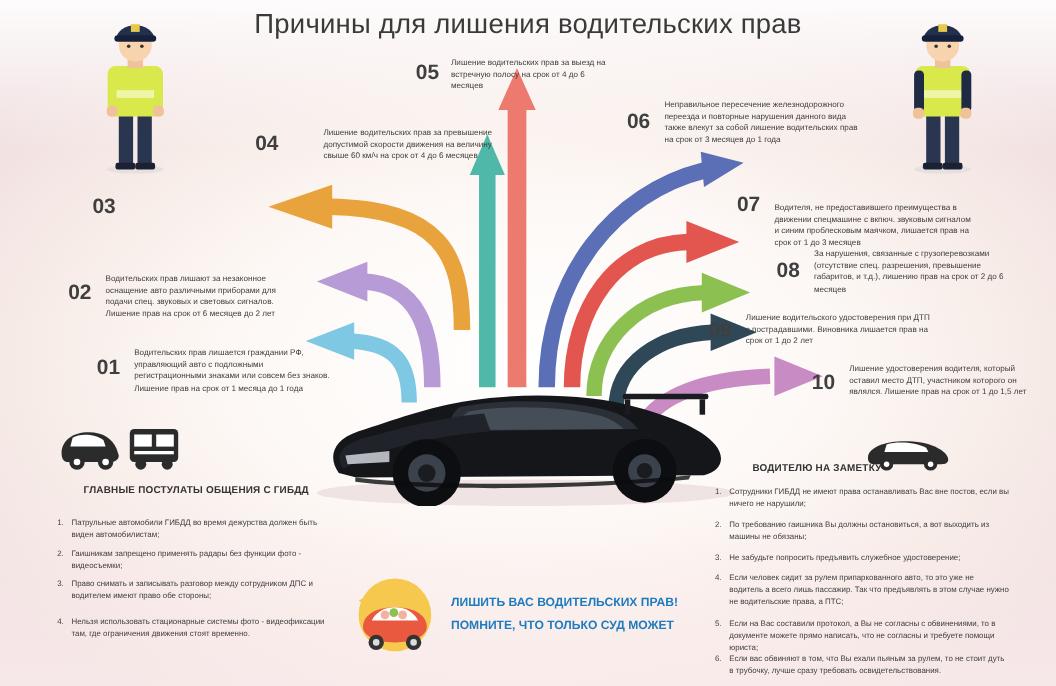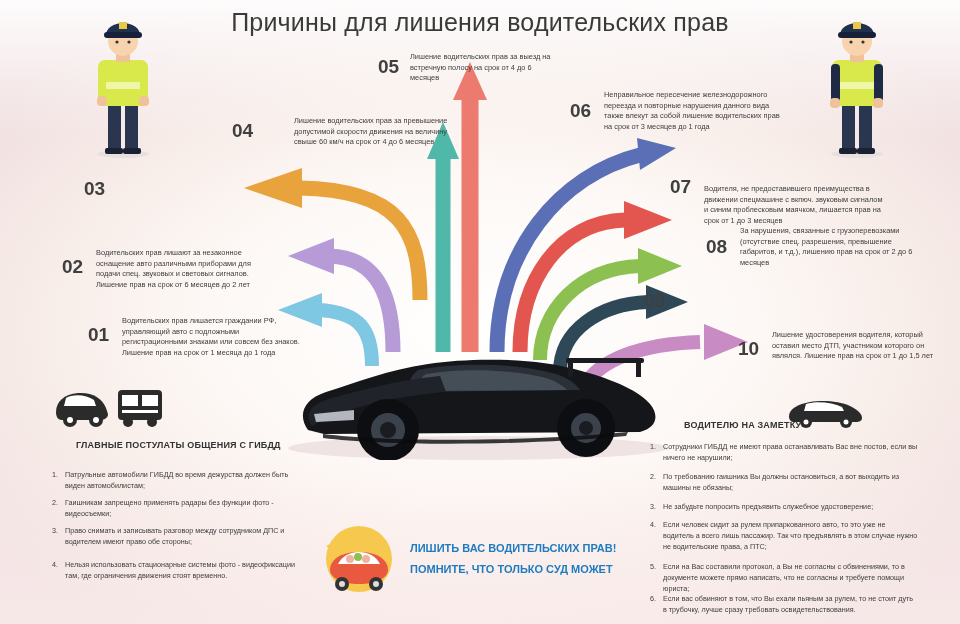--- a/index.html
+++ b/index.html
@@ -132,20 +132,21 @@
   <div class="num" style="left:62px; top:256px;">02</div>
   <div class="txt w1" style="left:96px; top:248px; width:172px;">Водительских прав лишают за незаконное оснащение авто различными приборами для подачи спец. звуковых и световых сигналов. Лишение прав на срок от 6 месяцев до 2 лет</div>
 
   <div class="num" style="left:706px; top:236px;">08</div>
   <div class="txt w2" style="left:740px; top:226px; width:180px;">За нарушения, связанные с грузоперевозками (отсутствие спец. разрешения, превышение габаритов, и т.д.), лишению прав на срок от 2 до 6 месяцев</div>
 
   <div class="num" style="left:88px; top:324px;">01</div>
   <div class="txt w1" style="left:122px; top:316px; width:180px;">Водительских прав лишается граждании РФ, управляющий авто с подложными регистрационными знаками или совсем без знаков. Лишение прав на срок от 1 месяца до 1 года</div>
 
   <div class="num" style="left:644px; top:290px;text-align:right;">09</div>
+  <div class="txt w2" style="left:678px; top:284px; width:168px;">Лишение водительского удостоверения при ДТП с пострадавшими. Виновника лишается прав на срок от 1 до 2 лет</div>
 
   <div class="num" style="left:738px; top:338px;">10</div>
   <div class="txt w2" style="left:772px; top:330px; width:174px;">Лишение удостоверения водителя, который оставил место ДТП, участником которого он являлся. Лишение прав на срок от 1 до 1,5 лет</div>
 
   <svg class="cop" style="left:78px; top:8px;" width="90" height="150" viewBox="0 0 90 150">
     <ellipse cx="45" cy="146" rx="26" ry="4" fill="#e7e0e0"></ellipse>
     <rect x="30" y="96" width="13" height="46" fill="#2a3550"></rect>
     <rect x="47" y="96" width="13" height="46" fill="#2a3550"></rect>
     <rect x="27" y="140" width="18" height="6" rx="2" fill="#1b2133"></rect>
     <rect x="45" y="140" width="18" height="6" rx="2" fill="#1b2133"></rect>

